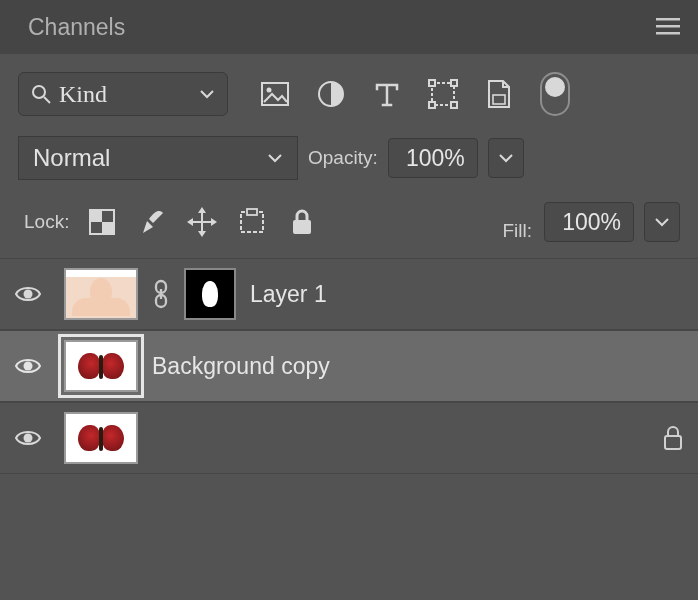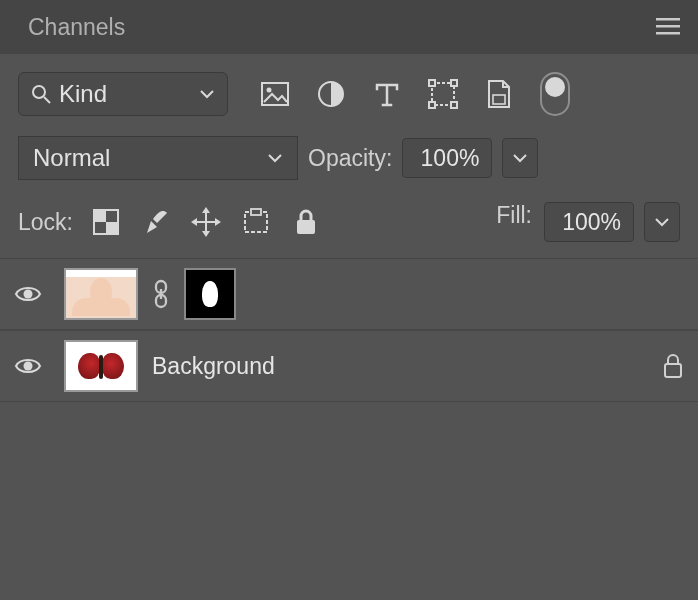--- a/index.html
+++ b/index.html
@@ -45,20 +45,21 @@
     cursor: pointer;
   }
   .burger svg { width: 24px; height: 20px; }
 
   
   .filter-row {
     display: flex;
     align-items: center;
     padding: 18px 18px 10px 18px;
     gap: 14px;
+    font-family: Liberation Serif, serif;
   }
   .kind-drop {
     display: flex;
     align-items: center;
     border: 1px solid #3a3a3a;
     border-radius: 6px;
     height: 44px;
     padding: 0 12px;
     min-width: 210px;
     background: #4b4b4b;
@@ -104,21 +105,21 @@
     align-items: center;
     border: 1px solid #3a3a3a;
     border-radius: 0;
     height: 44px;
     padding: 0 14px;
     flex: 1;
     background: #4b4b4b;
     max-width: 280px;
   }
   .blend-drop .label { flex: 1; font-size: 24px; color: #e2e2e2; }
-  .lblText { font-size: 23px; color: #d0d0d0; }
+  .lblText { font-size: 19px; color: #d0d0d0; }
   .val-box {
     border: 1px solid #3a3a3a;
     border-radius: 4px;
     height: 40px;
     padding: 0 12px;
     display: flex;
     align-items: center;
     background: #4b4b4b;
     font-size: 23px;
     color: #e6e6e6;
@@ -130,26 +131,26 @@
     border: 1px solid #3a3a3a;
     border-radius: 4px;
     background: #4b4b4b;
     display: flex; align-items: center; justify-content: center;
   }
 
   
   .lock-row {
     display: flex;
     align-items: center;
-    padding: 12px 18px 16px 18px;
+    padding: 12px 18px 16px 24px;
     gap: 16px;
   }
   .lock-row .lblText { margin-right: 2px; }
   .lock-icons { display: flex; gap: 20px; align-items: center; }
-  .fill-group { margin-left: auto; display: flex; align-items: flex-start; gap: 10px; }
+  .fill-group { margin-left: auto; display: flex; align-items: flex-end; gap: 10px; }
 
   
   .layer-list { }
   .layer-row {
     display: flex;
     align-items: center;
     height: 72px;
     border-top: 1px solid #464646;
     border-bottom: 1px solid #464646;
     padding: 0 14px 0 6px;
@@ -403,38 +404,54 @@
       <div class="link-ic">
         <svg width="18" height="30" viewBox="0 0 18 30">
             <rect x="4" y="2" width="10" height="12" rx="5" fill="none" stroke="#c8c8c8" stroke-width="2.3"></rect>
             <rect x="4" y="16" width="10" height="12" rx="5" fill="none" stroke="#c8c8c8" stroke-width="2.3"></rect>
             <line x1="9" y1="10" x2="9" y2="20" stroke="#c8c8c8" stroke-width="2.3"></line>
           </svg>
       </div>
       <div class="thumb mask">
         <div class="mask-shape"></div>
       </div>
-    </div>
-
+      <span class="layer-name">Layer 1</span>
+    </div>
+
+    <div class="layer-row selected">
+      <div class="eye">
+        <svg width="28" height="20" viewBox="0 0 28 20">
+            <path d="M2 10 C6 2 22 2 26 10 C22 18 6 18 2 10 Z" fill="none" stroke="#e4e4e4" stroke-width="2"></path>
+            <circle cx="14" cy="10" r="4.5" fill="#e4e4e4"></circle>
+          </svg>
+      </div>
+      <div class="thumb sel">
+        <div class="butterfly">
+          <div class="wing l"></div>
+            <div class="wing r"></div>
+            <div class="body"></div>
+        </div>
+      </div>
+      <span class="layer-name">Background copy</span>
+    </div>
 
     <div class="layer-row">
       <div class="eye">
         <svg width="28" height="20" viewBox="0 0 28 20">
             <path d="M2 10 C6 2 22 2 26 10 C22 18 6 18 2 10 Z" fill="none" stroke="#d8d8d8" stroke-width="2"></path>
             <circle cx="14" cy="10" r="4.5" fill="#d8d8d8"></circle>
           </svg>
       </div>
       <div class="thumb">
         <div class="butterfly">
           <div class="wing l"></div>
             <div class="wing r"></div>
             <div class="body"></div>
         </div>
       </div>
-      <span class="layer-name">Background</span>
       <span class="lock-badge">
         <svg width="22" height="26" viewBox="0 0 22 26">
             <rect x="3" y="11" width="16" height="13" rx="2" fill="none" stroke="#d0d0d0" stroke-width="2"></rect>
             <path d="M6 11 V7 a5 5 0 0 1 10 0 V11" fill="none" stroke="#d0d0d0" stroke-width="2"></path>
           </svg>
       </span>
     </div>
 
   </div>
 

